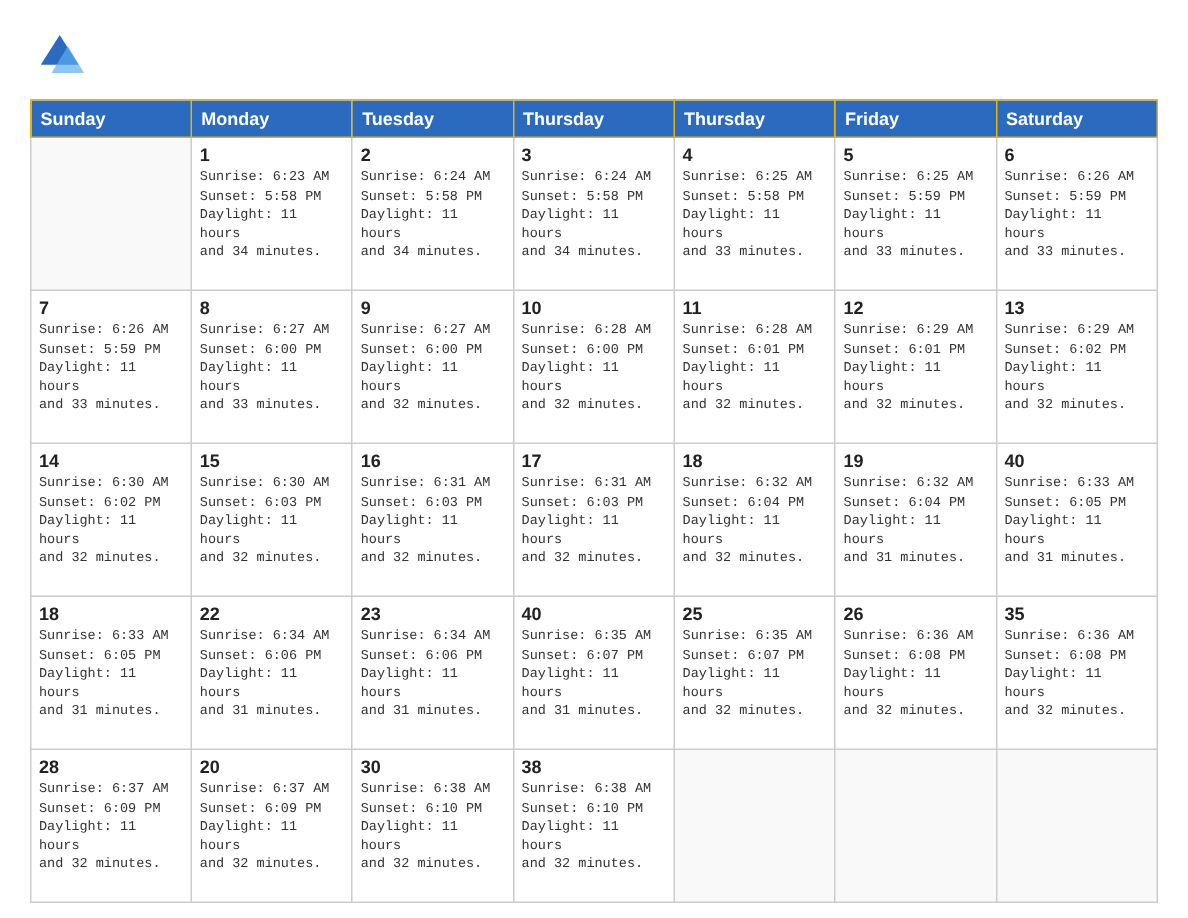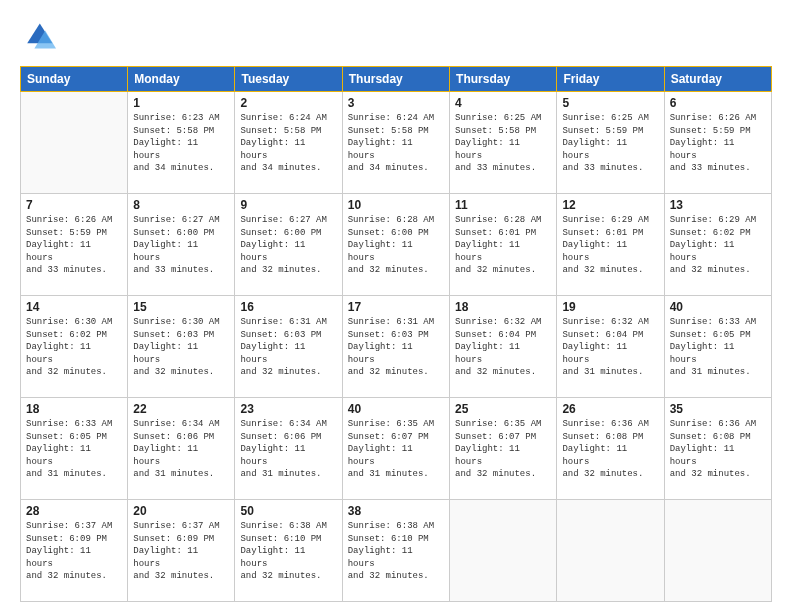--- a/index.html
+++ b/index.html
@@ -346,21 +346,21 @@
 and 32 minutes.</div>
           </td>
           <td>
             <span class="day-number">20</span>
             <div class="day-info" style="white-space: pre-line;">Sunrise: 6:37 AM
 Sunset: 6:09 PM
 Daylight: 11 hours
 and 32 minutes.</div>
           </td>
           <td>
-            <span class="day-number">50</span>
+            <span class="day-number">30</span>
             <div class="day-info" style="white-space: pre-line;">Sunrise: 6:38 AM
 Sunset: 6:10 PM
 Daylight: 11 hours
 and 32 minutes.</div>
           </td>
           <td>
             <span class="day-number">38</span>
             <div class="day-info" style="white-space: pre-line;">Sunrise: 6:38 AM
 Sunset: 6:10 PM
 Daylight: 11 hours

